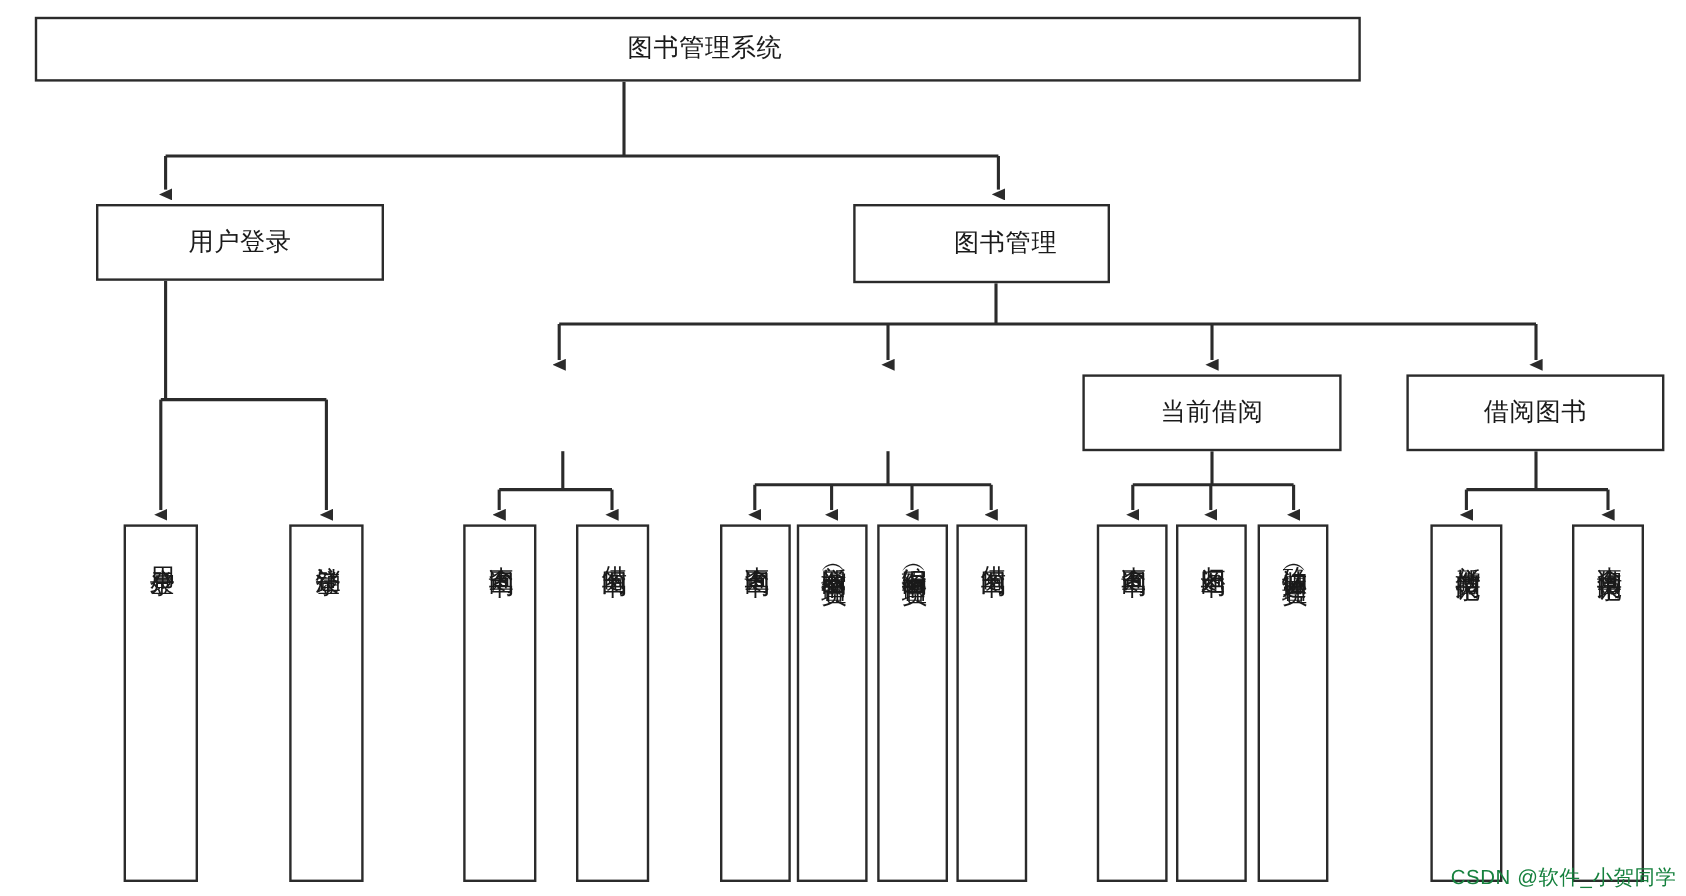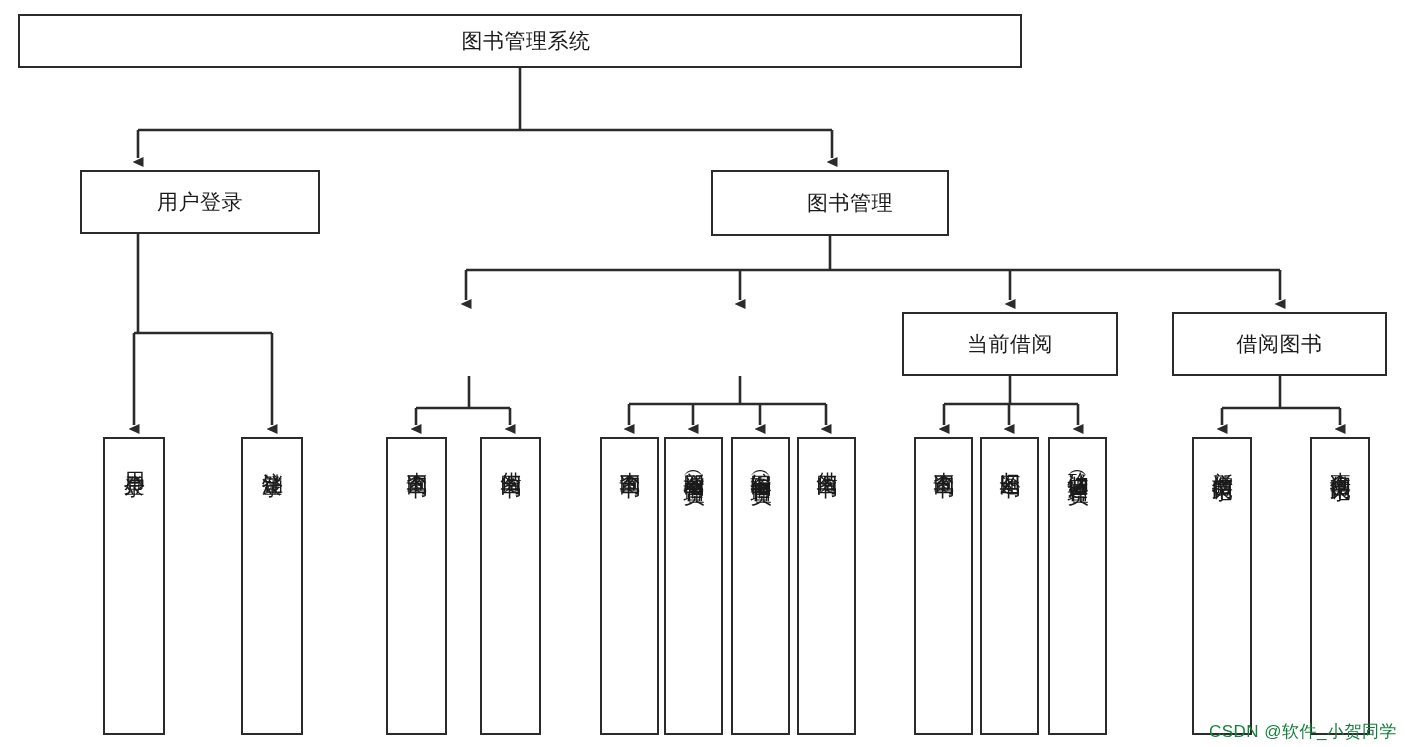--- a/index.html
+++ b/index.html
@@ -114,28 +114,28 @@
       <path d="M1009,404 L1009,425" marker-end="url(#arrow)"></path>
       <path d="M1078,404 L1078,425" marker-end="url(#arrow)"></path>
 
       <path d="M1280,376 L1280,408"></path>
       <path d="M1222,408 L1340,408"></path>
       <path d="M1222,408 L1222,425" marker-end="url(#arrow)"></path>
       <path d="M1340,408 L1340,425" marker-end="url(#arrow)"></path>
     </g>
   </svg>
 
-  <div class="node" style="left:18px; top:14px; width:1004px; height:54px;padding-left:12px;">
+  <div class="node" style="left:29px; top:14px; width:1105px; height:54px;padding-left:12px;">
     <span class="label">图书管理系统</span>
   </div>
 
   <div class="node" style="left:80px; top:170px; width:240px; height:64px;">
     <span class="label">用户登录</span>
   </div>
-  <div class="node" style="left:711px; top:170px; width:238px; height:66px;padding-left:40px;">
+  <div class="node" style="left:711px; top:170px; width:214px; height:66px;padding-left:40px;">
     <span class="label">图书管理</span>
   </div>
 
   <div class="node" style="left:902px; top:312px; width:216px; height:64px;text-align:center;">
     <span class="label">当前借阅</span>
   </div>
   <div class="node" style="left:1172px; top:312px; width:215px; height:64px;">
     <span class="label">借阅图书</span>
   </div>
 

